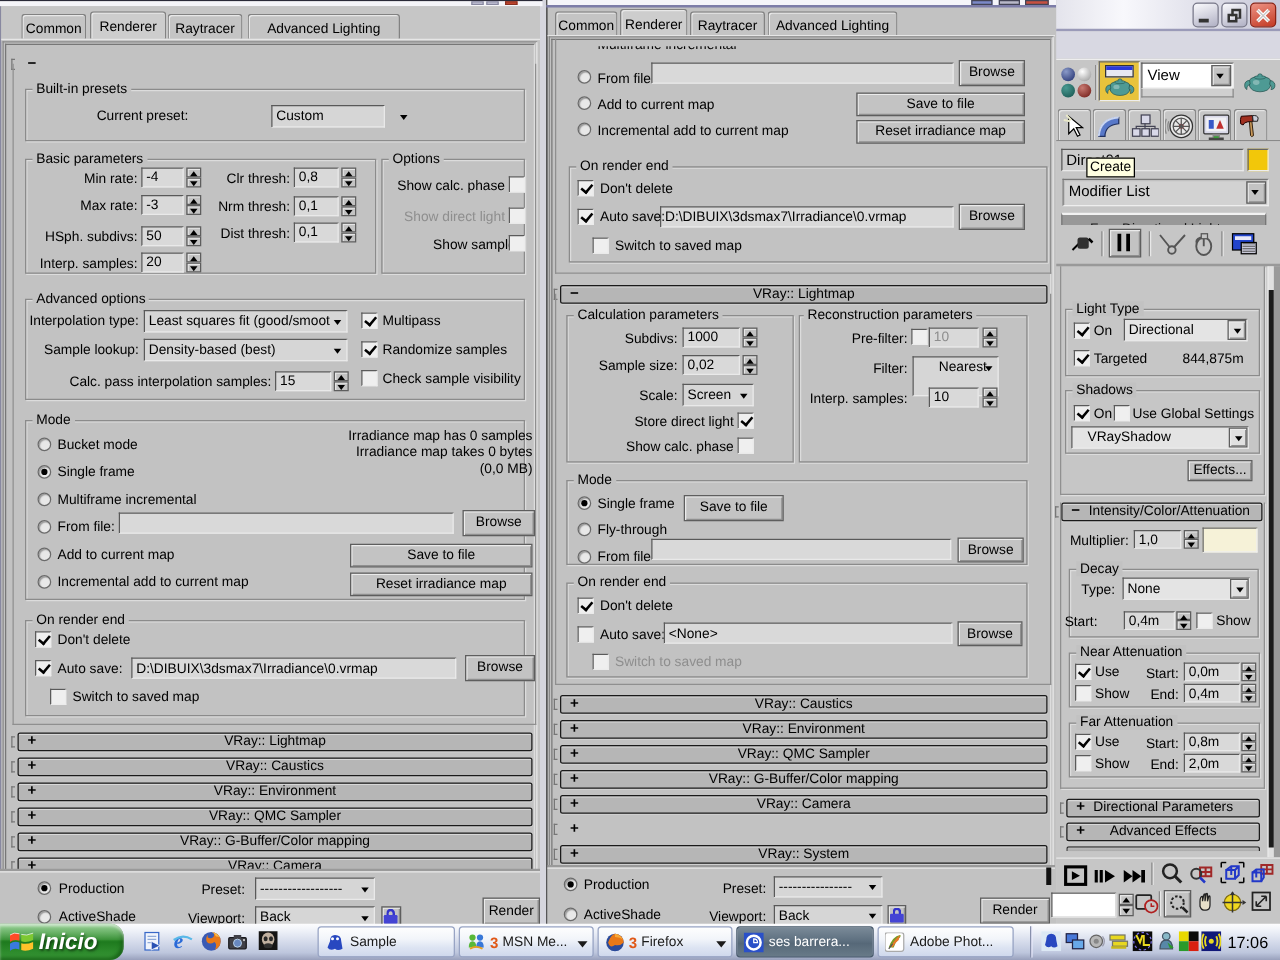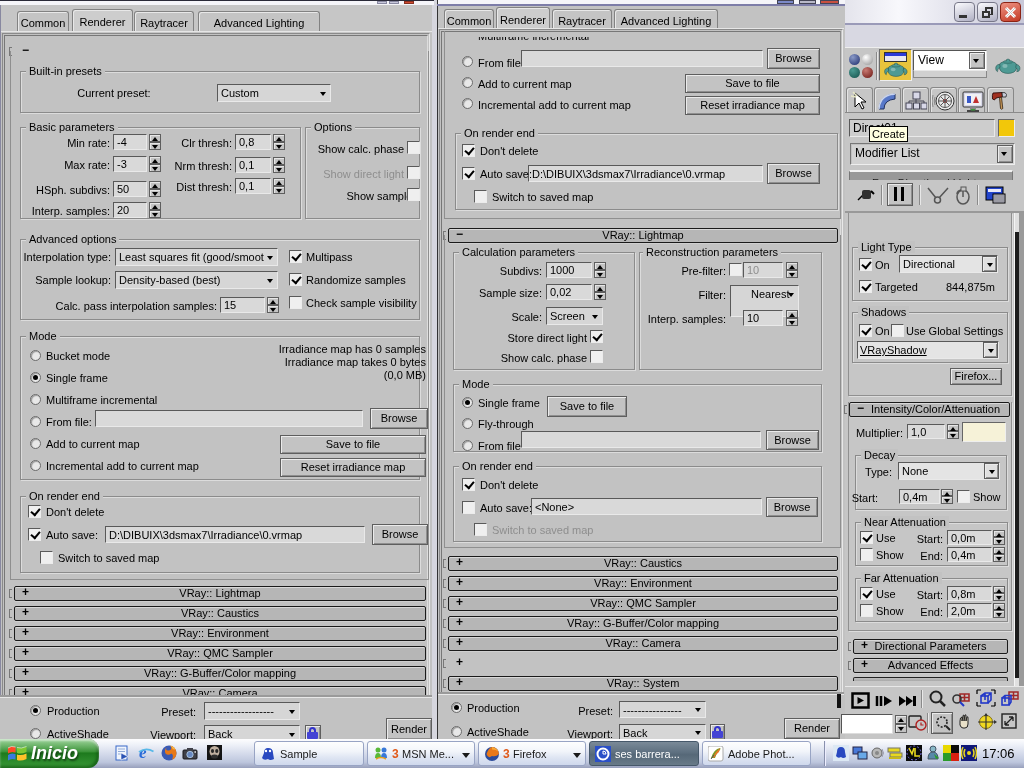--- a/index.html
+++ b/index.html
@@ -41,21 +41,21 @@
 <div class="tb" style="left:198px;top:11px;width:122px;height:20px;background:#c4c4c4;line-height:22px;">Advanced Lighting</div>
 <div style="position:absolute;left:1px;top:31px;width:431px;height:1px;background:#e6e6e6"></div>
 <div style="position:absolute;left:2px;top:33px;width:428px;height:708px;border:1px solid;border-color:#8a8a8a #e8e8e8 #e8e8e8 #8a8a8a;background:#c2c2c2"></div>
 <div style="position:absolute;left:4px;top:35px;width:424px;height:704px;border:1px solid;border-color:#777 #ddd #ddd #777"></div>
 <div class="pm" style="left:20px;top:45px;">−</div>
 <div style="position:absolute;left:9px;top:47px;width:3px;height:9px;border-left:1px solid #777;border-top:1px solid #777;border-bottom:1px solid #777"></div>
 <div style="position:absolute;left:10px;top:51px;width:419px;height:529px;border:1px solid #8f8f8f;border-top:none"></div>
 <div class="gb" style="left:20px;top:71px;width:400px;height:42px"></div>
 <div class="gl" style="left:26px;top:65px;color:#000">Built-in presets</div>
 <div class="lb" style="left:14px;top:87px;width:200px;color:#000;font-size:11px;text-align:center;">Current preset:</div>
-<div class="ed" style="left:217px;top:84px;width:114px;height:18px;background:#d6d6d6;color:#000;padding-left:3px;font-size:11px;line-height:17px;">Custom</div>
+<div class="ed" style="left:217px;top:84px;width:91px;height:18px;background:#d6d6d6;color:#000;padding-left:3px;font-size:11px;line-height:17px;">Custom</div>
 <div class="ar dn" style="position:absolute;left:320px;top:92px"></div>
 <div class="gb" style="left:20px;top:127px;width:281px;height:92px"></div>
 <div class="gl" style="left:26px;top:121px;color:#000">Basic parameters</div>
 <div class="lb" style="left:-90px;top:137px;width:200px;color:#000;font-size:11px;">Min rate:</div>
 <div class="ed" style="left:113px;top:134px;width:34px;height:16px;background:#d9d9d9;color:#000;padding-left:3px;font-size:11px;line-height:15px;">-4</div>
 <div class="sp" style="left:149px;top:134px;width:12px;height:8px">
       <div class="ar up"></div>
     </div>
 <div class="sp" style="left:149px;top:142px;width:12px;height:8px">
       <div class="ar dn"></div>
@@ -483,24 +483,24 @@
 <div class="ar dn" style="position:absolute;left:987px;top:263px"></div>
 <div class="ck c" style="left:859px;top:280px"></div>
 <div class="tx" style="left:875px;top:281px;color:#000;font-size:11px;">Targeted</div>
 <div class="tx" style="left:946px;top:281px;color:#000;font-size:11px;">844,875m</div>
 <div class="gb" style="left:852px;top:312px;width:156px;height:51px"></div>
 <div class="gl" style="left:858px;top:306px;color:#000">Shadows</div>
 <div class="ck c" style="left:859px;top:324px"></div>
 <div class="tx" style="left:875px;top:325px;color:#000;font-size:11px;">On</div>
 <div class="ck" style="left:891px;top:324px"></div>
 <div class="tx" style="left:906px;top:325px;color:#000;font-size:11px;">Use Global Settings</div>
-<div class="ed" style="left:857px;top:341px;width:142px;height:18px;background:#e4e4e4;color:#000;padding-left:2px;font-size:11px;line-height:17px;text-decoration:underline;">VRayShadow</div>
+<div class="ed" style="left:857px;top:341px;width:142px;height:18px;background:#e4e4e4;color:#000;padding-left:12px;font-size:11px;line-height:17px;">VRayShadow</div>
 <div class="bt" style="left:983px;top:342px;width:15px;height:16px;background:#e0e0e0"></div>
 <div class="ar dn" style="position:absolute;left:988px;top:349px"></div>
-<div class="bt tc" style="left:950px;top:368px;width:52px;height:17px;font-size:11px;line-height:15px;">Firefox...</div>
+<div class="bt tc" style="left:950px;top:368px;width:52px;height:17px;font-size:11px;line-height:15px;">Effects...</div>
 <div class="ro" style="left:849px;top:402px;width:161px;height:15px;font-size:11px;line-height:13px;text-indent:12px;">Intensity/Color/Attenuation</div>
 <div class="pm" style="left:855px;top:403px;">−</div>
 <div style="position:absolute;left:844px;top:405px;width:3px;height:9px;border-left:1px solid #777;border-top:1px solid #777;border-bottom:1px solid #777"></div>
 <div style="position:absolute;left:848px;top:402px;width:164px;height:229px;border:1px solid #909090;border-top:none;box-shadow:1px 1px 0 #ddd"></div>
 <div class="lb" style="left:703px;top:427px;width:200px;color:#000;font-size:11px;">Multiplier:</div>
 <div class="ed" style="left:907px;top:424px;width:38px;height:15px;background:#d9d9d9;color:#000;padding-left:3px;font-size:11px;line-height:14px;">1,0</div>
 <div class="sp" style="left:947px;top:424px;width:12px;height:7px">
       <div class="ar up"></div>
     </div>
 <div class="sp" style="left:947px;top:431px;width:12px;height:8px">

